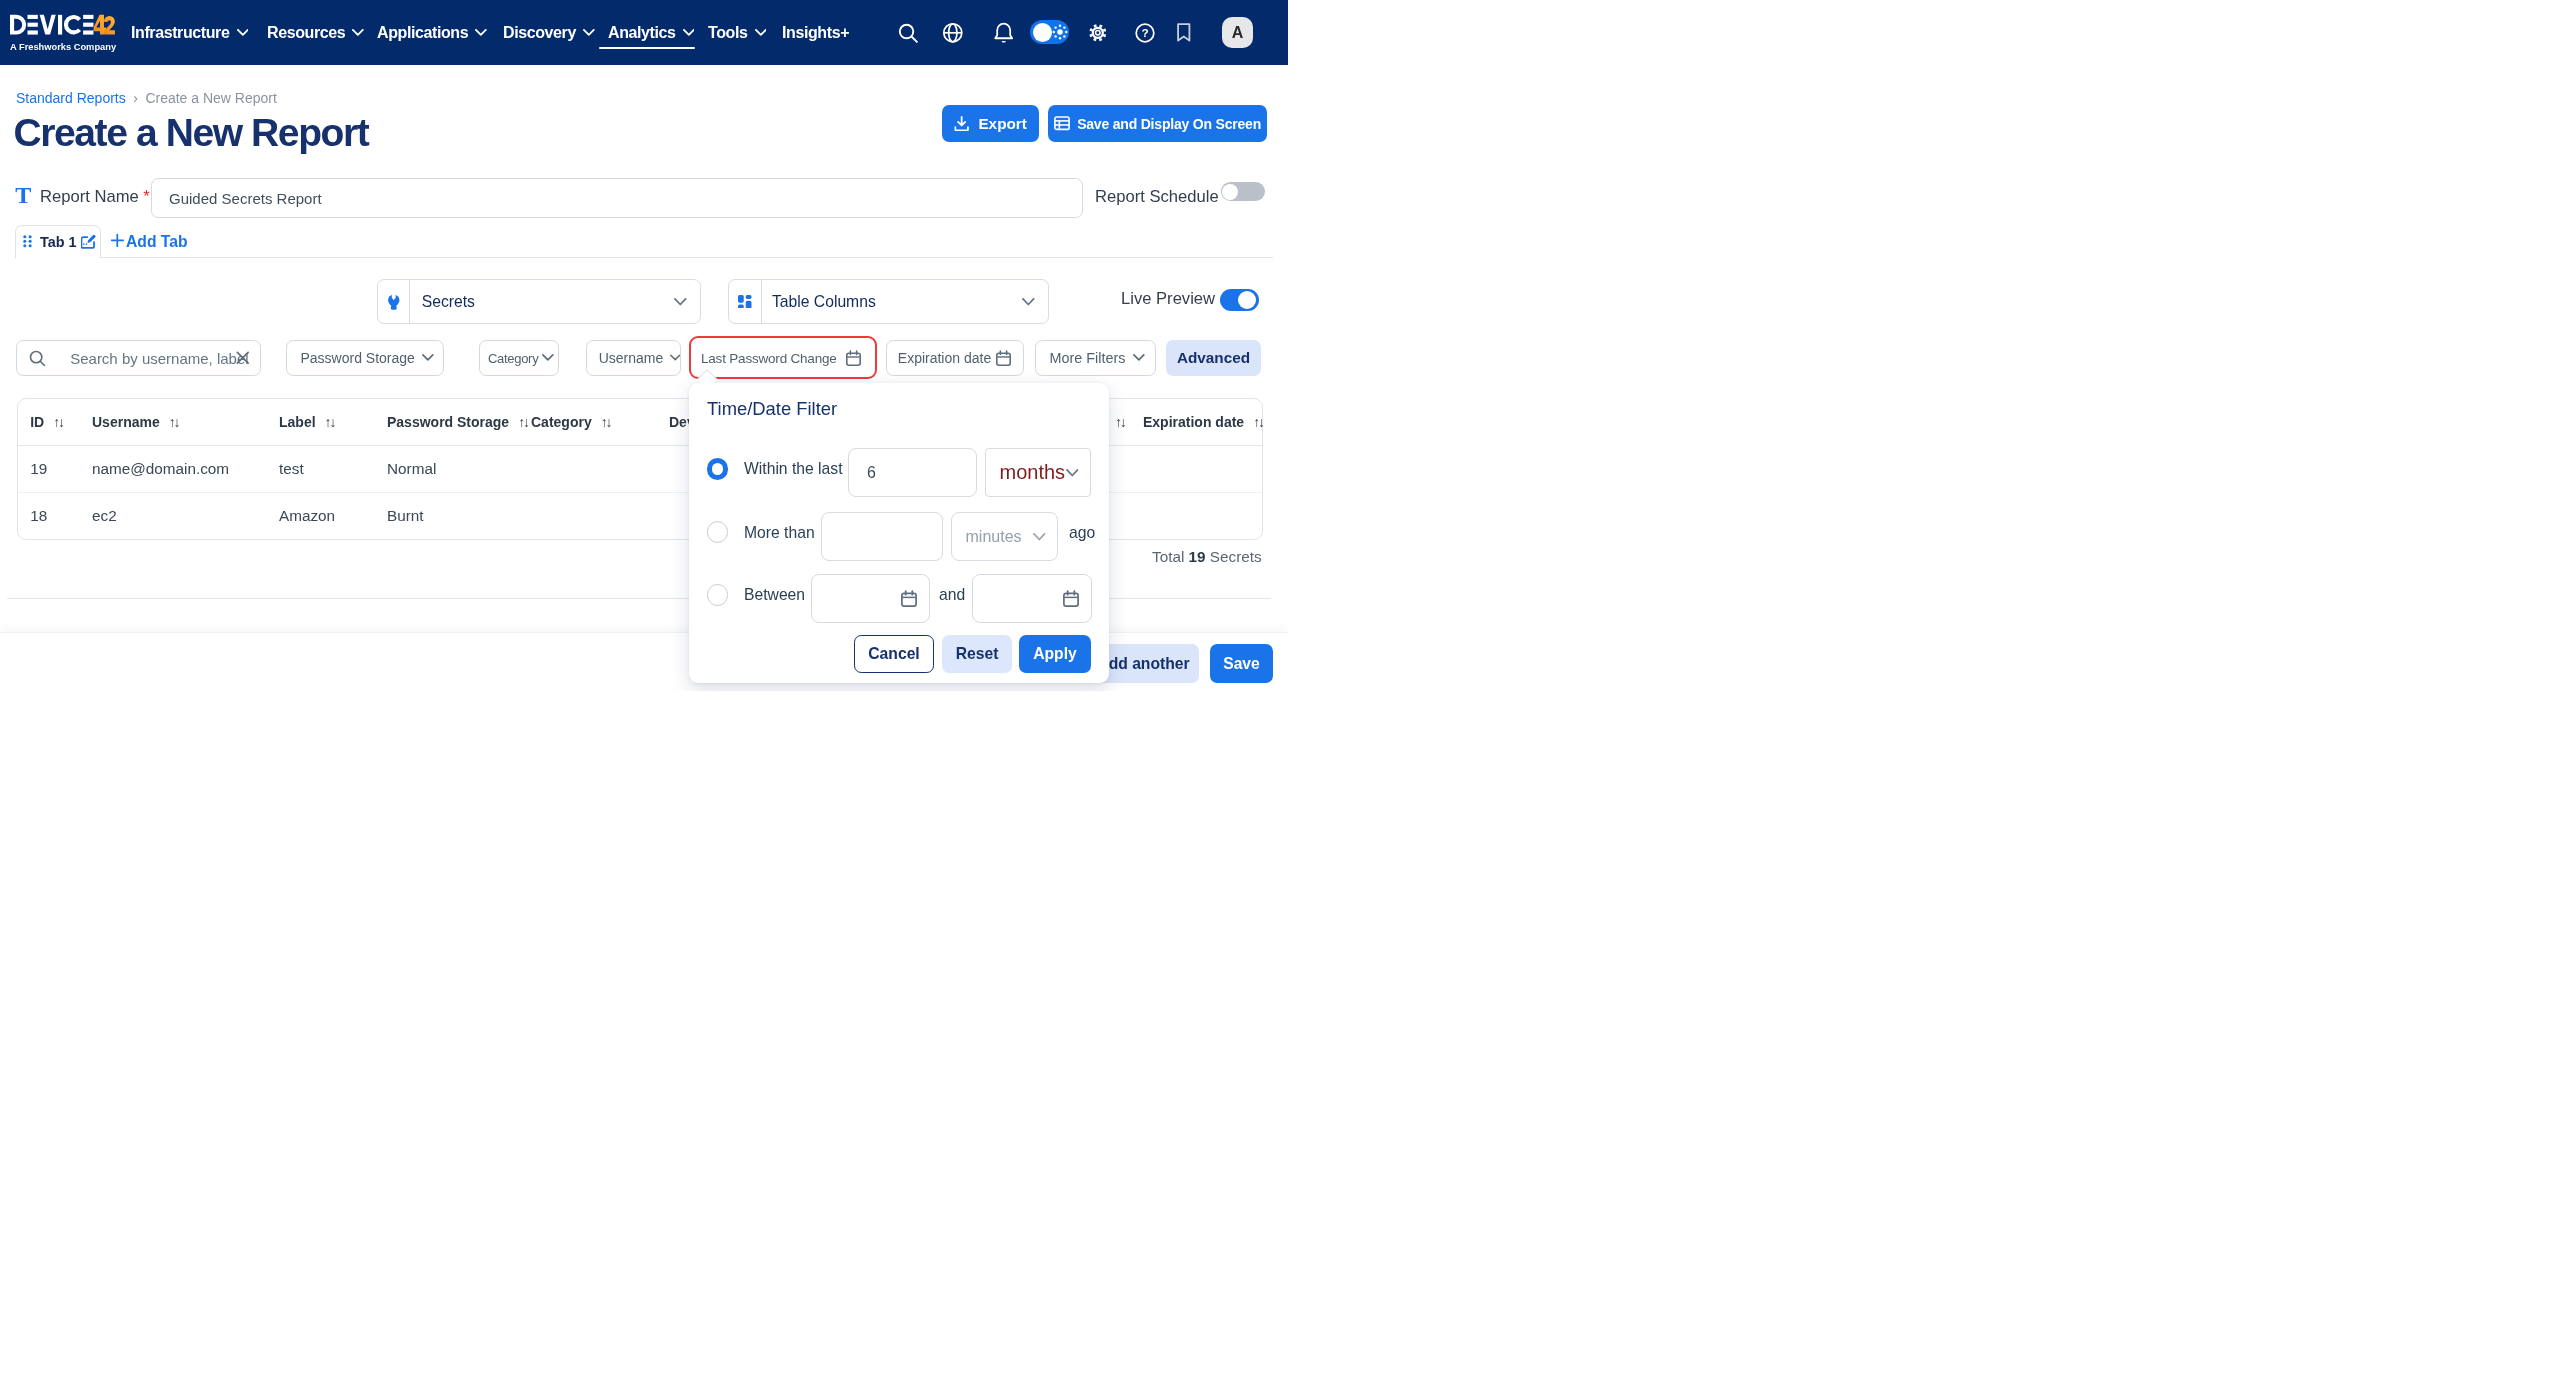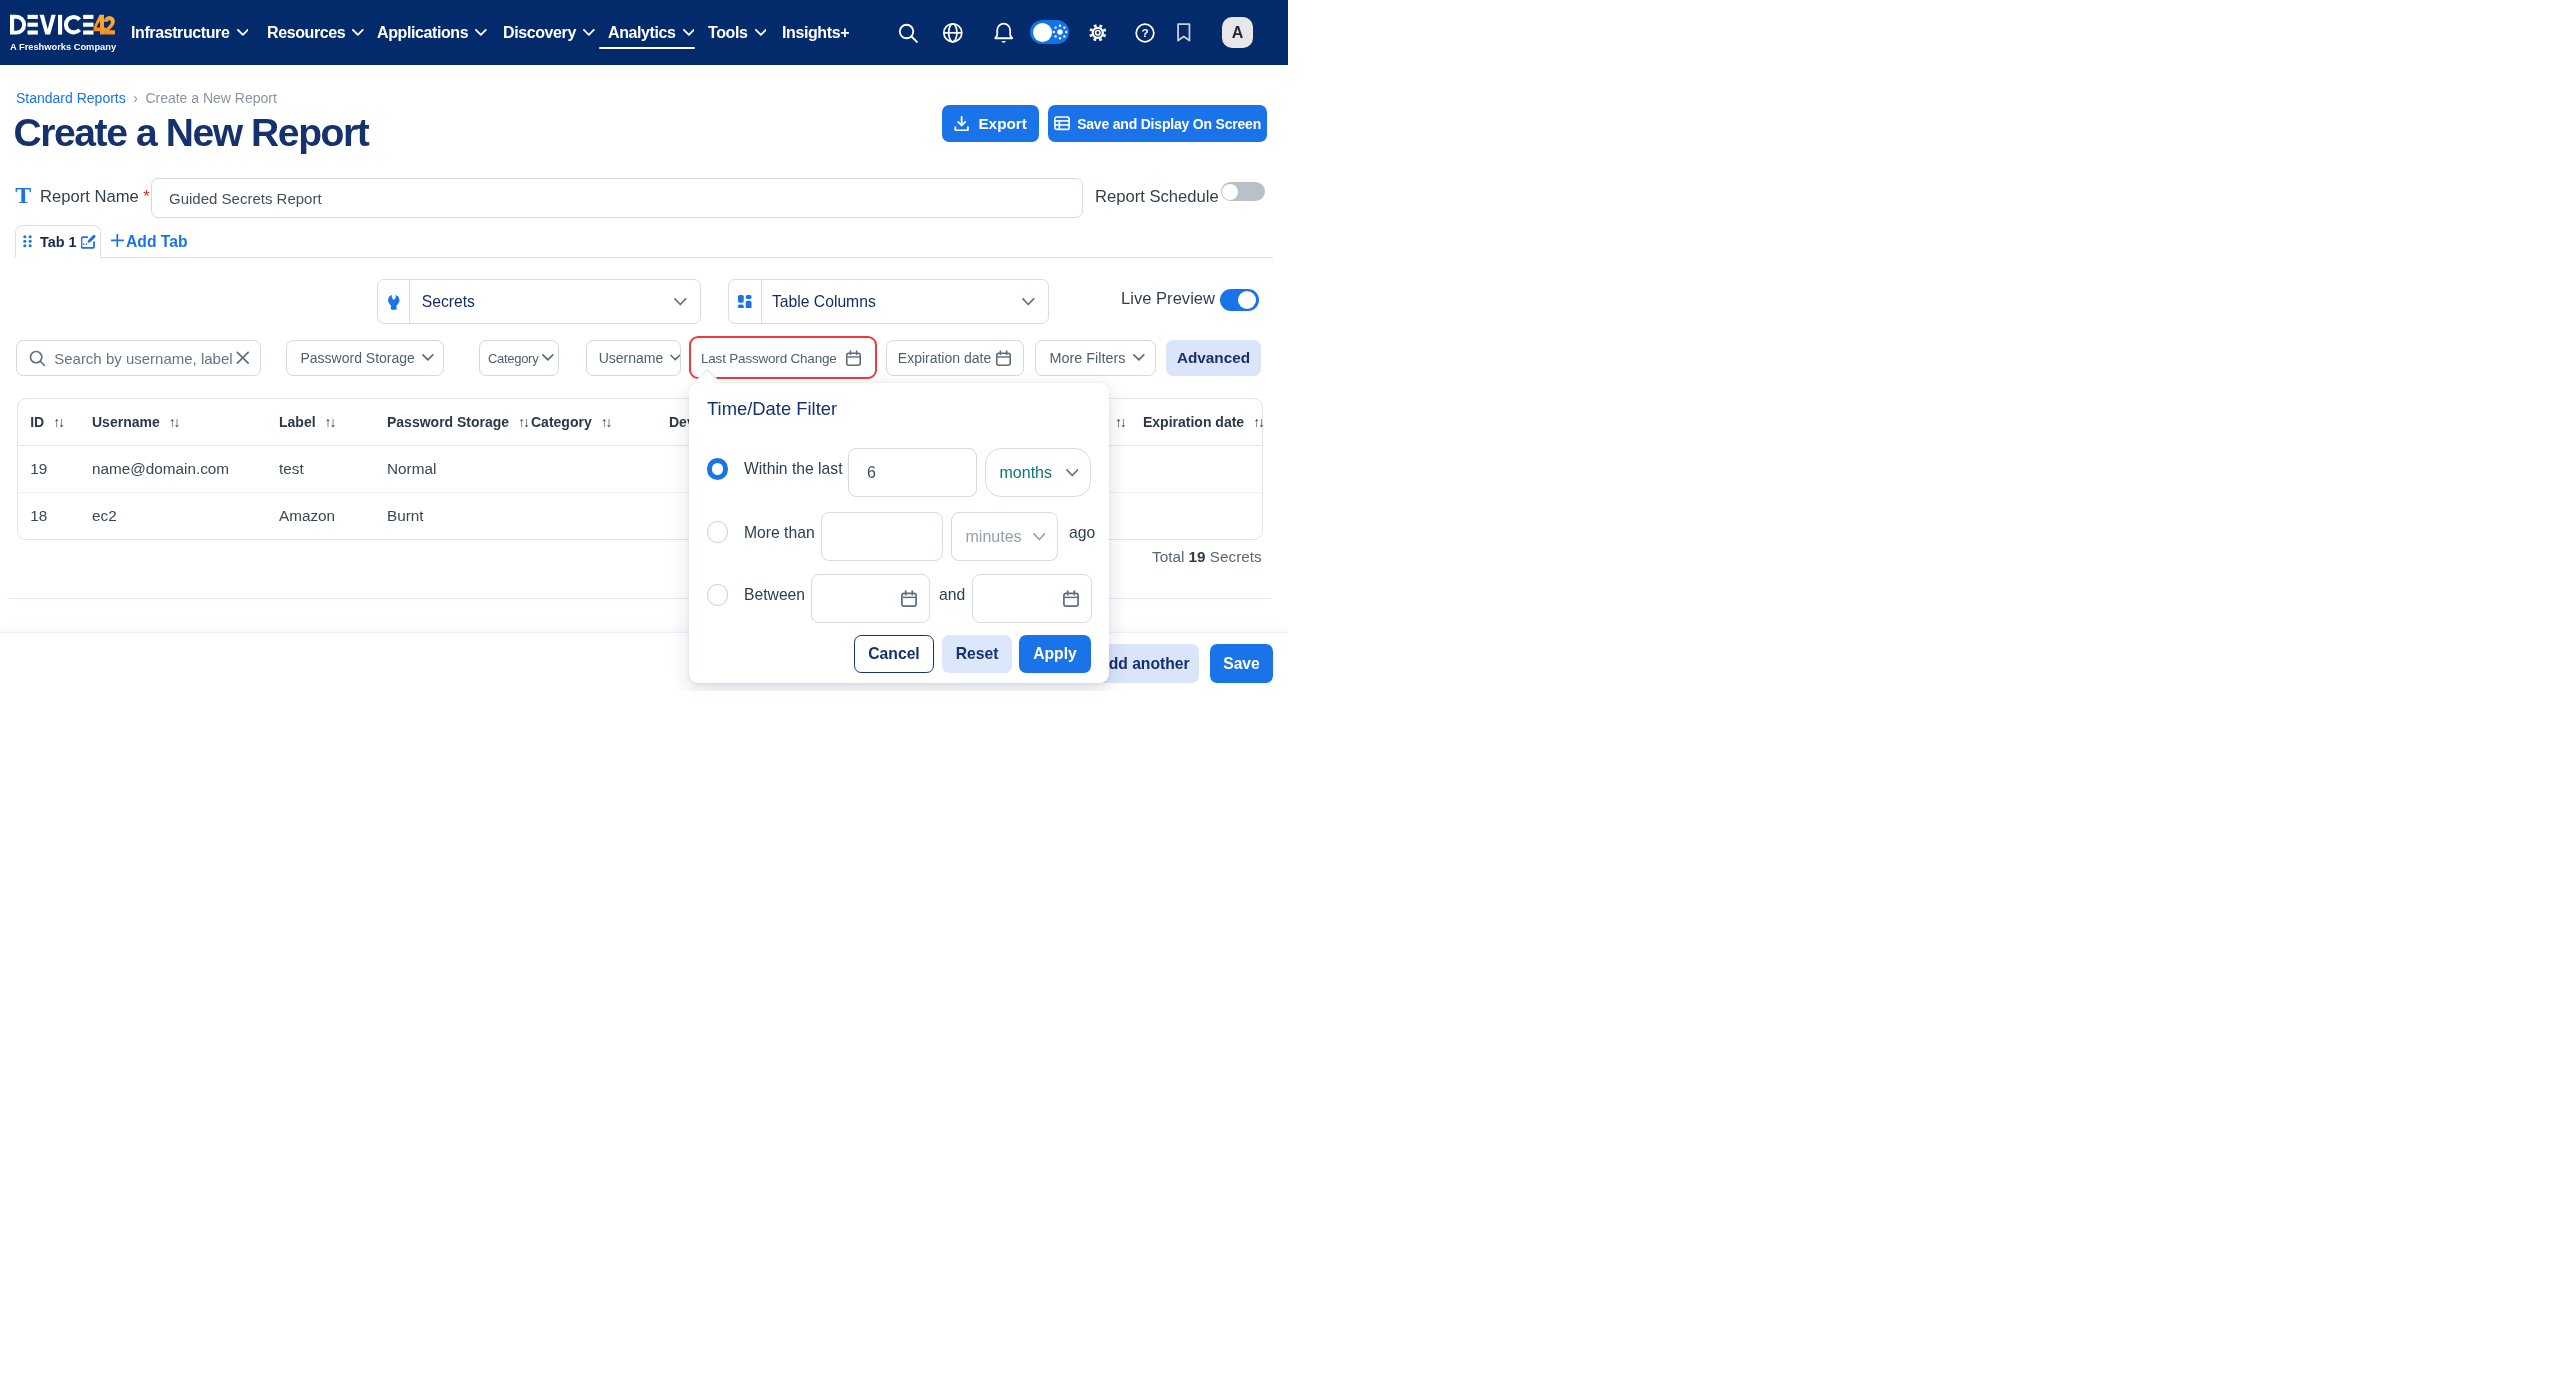--- a/index.html
+++ b/index.html
@@ -203,21 +203,21 @@
   </div>
   <div class="abs" style="left:1121px;top:289px;font-size:16.6px;color:#333f4d">Live Preview</div>
   <div class="abs" style="left:1220px;top:289px;width:39px;height:22px;background:#1a73e8;border-radius:11.7px"></div>
   <div class="abs" style="left:1238px;top:291px;width:18px;height:18px;background:#fff;border-radius:50%"></div>
 
   <div class="chip" style="left:15.6px;top:340px;width:245px;height:36px">
     <svg style="margin-left:12.6px" width="17" height="17" viewBox="0 0 19 19">
         <circle cx="8" cy="8" r="6.3" fill="none" stroke="#5f6e7d" stroke-width="1.8"></circle>
         <line x1="12.8" y1="12.8" x2="17.3" y2="17.3" stroke="#5f6e7d" stroke-width="1.8" stroke-linecap="round"></line>
       </svg>
-    <span style="margin-left:8px;font-size:15px;color:#667584">Search by username, label</span>
+    <span style="margin-left:24px;font-size:15px;color:#667584">Search by username, label</span>
     <svg class="abs" style="right:10px" width="13.5" height="13.5" viewBox="0 0 15 15">
         <path d="M1.5 1.5 L13.5 13.5 M13.5 1.5 L1.5 13.5" stroke="#5f6e7d" stroke-width="1.9" stroke-linecap="round"></path>
       </svg>
   </div>
   <div class="chip" style="left:286px;top:340px;width:158px;height:36px;padding-left:13.5px;gap:7.2px">Password Storage
     <svg width="11.7" height="7.2" viewBox="0 0 13 8">
         <path d="M1 1 l5.5 5.5 L12 1" fill="none" stroke="#5f6e7d" stroke-width="1.9" stroke-linecap="round" stroke-linejoin="round"></path>
       </svg>
   </div>
   <div class="chip" style="left:479px;top:340px;width:80px;height:36px;padding-left:8px;font-size:13px;letter-spacing:-0.3px;gap:3.6px">Category
@@ -284,21 +284,21 @@
   <div class="abs" style="left:1088px;top:644px;width:111px;height:39px;background:#dbe5fa;border-radius:7.2px;display:flex;align-items:center;justify-content:center;font-size:15.7px;font-weight:bold;color:#14316e">Add another</div>
   <div class="blue-btn" style="left:1210px;top:644px;width:63px;height:39px;font-size:15.7px">Save</div>
 
   <div class="abs" style="left:700px;top:372px;width:14.4px;height:14.4px;background:#fff;transform:rotate(45deg);border-top:1.3px solid #dfe4ea;border-left:1.3px solid #dfe4ea;z-index:6"></div>
   <div id="popup" class="abs" style="left:689px;top:383px;width:420px;height:300px;background:#fff;border-radius:9px;box-shadow:0 7.2px 20px rgba(13,38,76,0.14), 0 0.9px 3.6px rgba(13,38,76,0.08)">
     <div class="abs" style="left:18px;top:15.3px;font-size:18.4px;font-weight:normal;color:#15316e">Time/Date Filter</div>
 
     <div class="abs" style="left:17.7px;top:75px;width:21.6px;height:21.6px;border:5.4px solid #1a73e8;border-radius:50%;background:#fff"></div>
     <div class="abs" style="left:55px;top:77px;font-size:15.7px;color:#2c4055">Within the last</div>
     <div class="abs" style="left:159px;top:65px;width:129px;height:49px;border:0.9px solid #d5dbe1;border-radius:8px;display:flex;align-items:center;padding-left:18px;font-size:16px;color:#3c4a59">6</div>
-    <div class="abs" style="left:296px;top:65px;width:106px;height:49px;border:0.9px solid #d5dbe1;border-radius:16px;display:flex;align-items:center;justify-content:space-between;padding:0 11.7px 0 13.5px;font-size:16px;color:#0f766e">months
+    <div class="abs" style="left:296px;top:65px;width:106px;height:49px;border:0.9px solid #d5dbe1;border-radius:4px;display:flex;align-items:center;justify-content:space-between;padding:0 11.7px 0 13.5px;font-size:20px;color:#7f1d1d">months
       <svg width="12.6" height="8" viewBox="0 0 14 9">
           <path d="M1 1 l6 6.3 L13 1" fill="none" stroke="#6b7684" stroke-width="2" stroke-linecap="round" stroke-linejoin="round"></path>
         </svg>
     </div>
 
     <div class="abs" style="left:17.7px;top:138px;width:21.6px;height:21.6px;border:1.8px solid #c6cdd5;border-radius:50%;background:#fff"></div>
     <div class="abs" style="left:55px;top:141px;font-size:15.7px;color:#2c4055">More than</div>
     <div class="abs" style="left:132px;top:129px;width:122px;height:49px;border:0.9px solid #d5dbe1;border-radius:8px"></div>
     <div class="abs" style="left:262px;top:129px;width:107px;height:49px;border:0.9px solid #d5dbe1;border-radius:8px;display:flex;align-items:center;justify-content:space-between;padding:0 11.7px 0 13.5px;font-size:16px;color:#93a0ad">minutes
       <svg width="12.6" height="8" viewBox="0 0 14 9">

